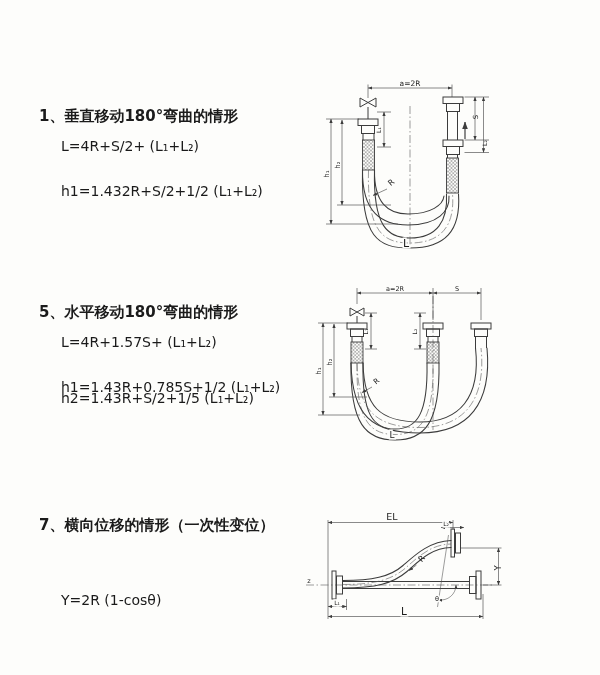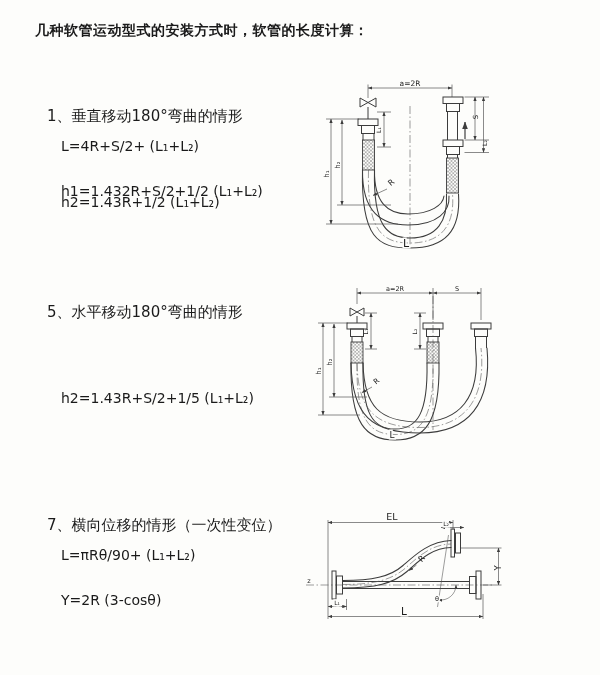--- a/index.html
+++ b/index.html
@@ -13,21 +13,21 @@
   }
   .page{position:absolute;inset:0;}
   .title{
     position:absolute;left:35px;top:22px;
     font-size:14px;font-weight:700;letter-spacing:0.5px;
     white-space:nowrap;
   }
   .sec{position:absolute;width:300px;}
   .sec .heading{
     position:absolute;left:0;top:0;
-    font-size:15px;font-weight:400;white-space:nowrap;margin-left:8px;
+    font-size:15px;font-weight:700;white-space:nowrap;
   }
   .sec .formula{
     position:absolute;left:22px;
     font-size:14px;font-weight:400;white-space:nowrap;color:#1a1a1a;
   }
   .s1{left:39px;top:107px;height:120px;}
   .s2{left:39px;top:303px;height:120px;}
   .s3{left:39px;top:516px;height:120px;}
   .f0{top:31px;} .f1{top:76px;} .f2{top:87px;}
   .diag{position:absolute;}
@@ -43,38 +43,37 @@
   .cl{stroke:#5a5a5a;stroke-width:0.6;fill:none;stroke-dasharray:8 2.5 1.5 2.5;}
   .braid{stroke:#3c3c3c;stroke-width:0.9;}
   .lbl{fill:#1f1f1f;font-family:"DejaVu Sans","Liberation Sans",sans-serif;}
   .wb{stroke:#fdfdfb;stroke-width:3px;paint-order:stroke;fill:#1b1b1b;}
 </style>
 </head>
 <body>
 
 <div class="page">
 
-  <div class="title">几种软管运动型式的安装方式时，软管的长度计算：</div>
 
   <section class="sec s1">
     <div class="heading">1、垂直移动180°弯曲的情形</div>
     <div class="formula f0">L=4R+S/2+ (L₁+L₂)</div>
     <div class="formula f1">h1=1.432R+S/2+1/2 (L₁+L₂)</div>
-    <div class="formula f2">h2=1.43R+1/2 (L₁+L₂)</div>
   </section>
 
   <section class="sec s2">
     <div class="heading">5、水平移动180°弯曲的情形</div>
+    <div class="formula f0">L=4R+1.57S+ (L₁+L₂)</div>
+    <div class="formula f1">h1=1.43R+0.785S+1/2 (L₁+L₂)</div>
     <div class="formula f2">h2=1.43R+S/2+1/5 (L₁+L₂)</div>
   </section>
 
   <section class="sec s3">
     <div class="heading">7、横向位移的情形（一次性变位）</div>
-    <div class="formula f0">L=πRθ/90+ (L₁+L₂)</div>
-    <div class="formula f1">Y=2R (3-cosθ)</div>
+    <div class="formula f1">Y=2R (1-cosθ)</div>
   </section>
 
   <svg class="diag d1" viewBox="315 72 275 180">
     <defs>
       <marker id="ah1" viewBox="0 0 8 6" refX="7.5" refY="3" markerWidth="7" markerHeight="5.5" orient="auto-start-reverse">
         <path d="M0,0 L8,3 L0,6 Z" fill="#3c3c3c"></path>
       </marker>
       <pattern id="br1" width="3.5" height="3.5" patternUnits="userSpaceOnUse">
         <path d="M0,3.5 L3.5,0 M0,0 L3.5,3.5" stroke="#6a6a6a" stroke-width="0.45"></path>
       </pattern>

